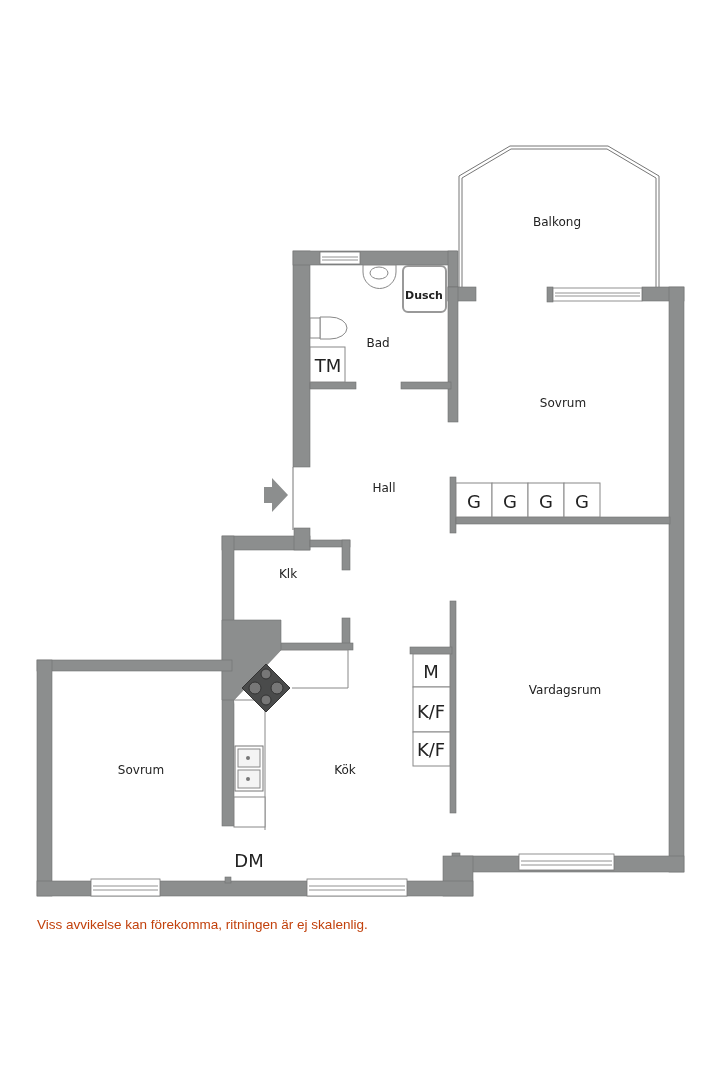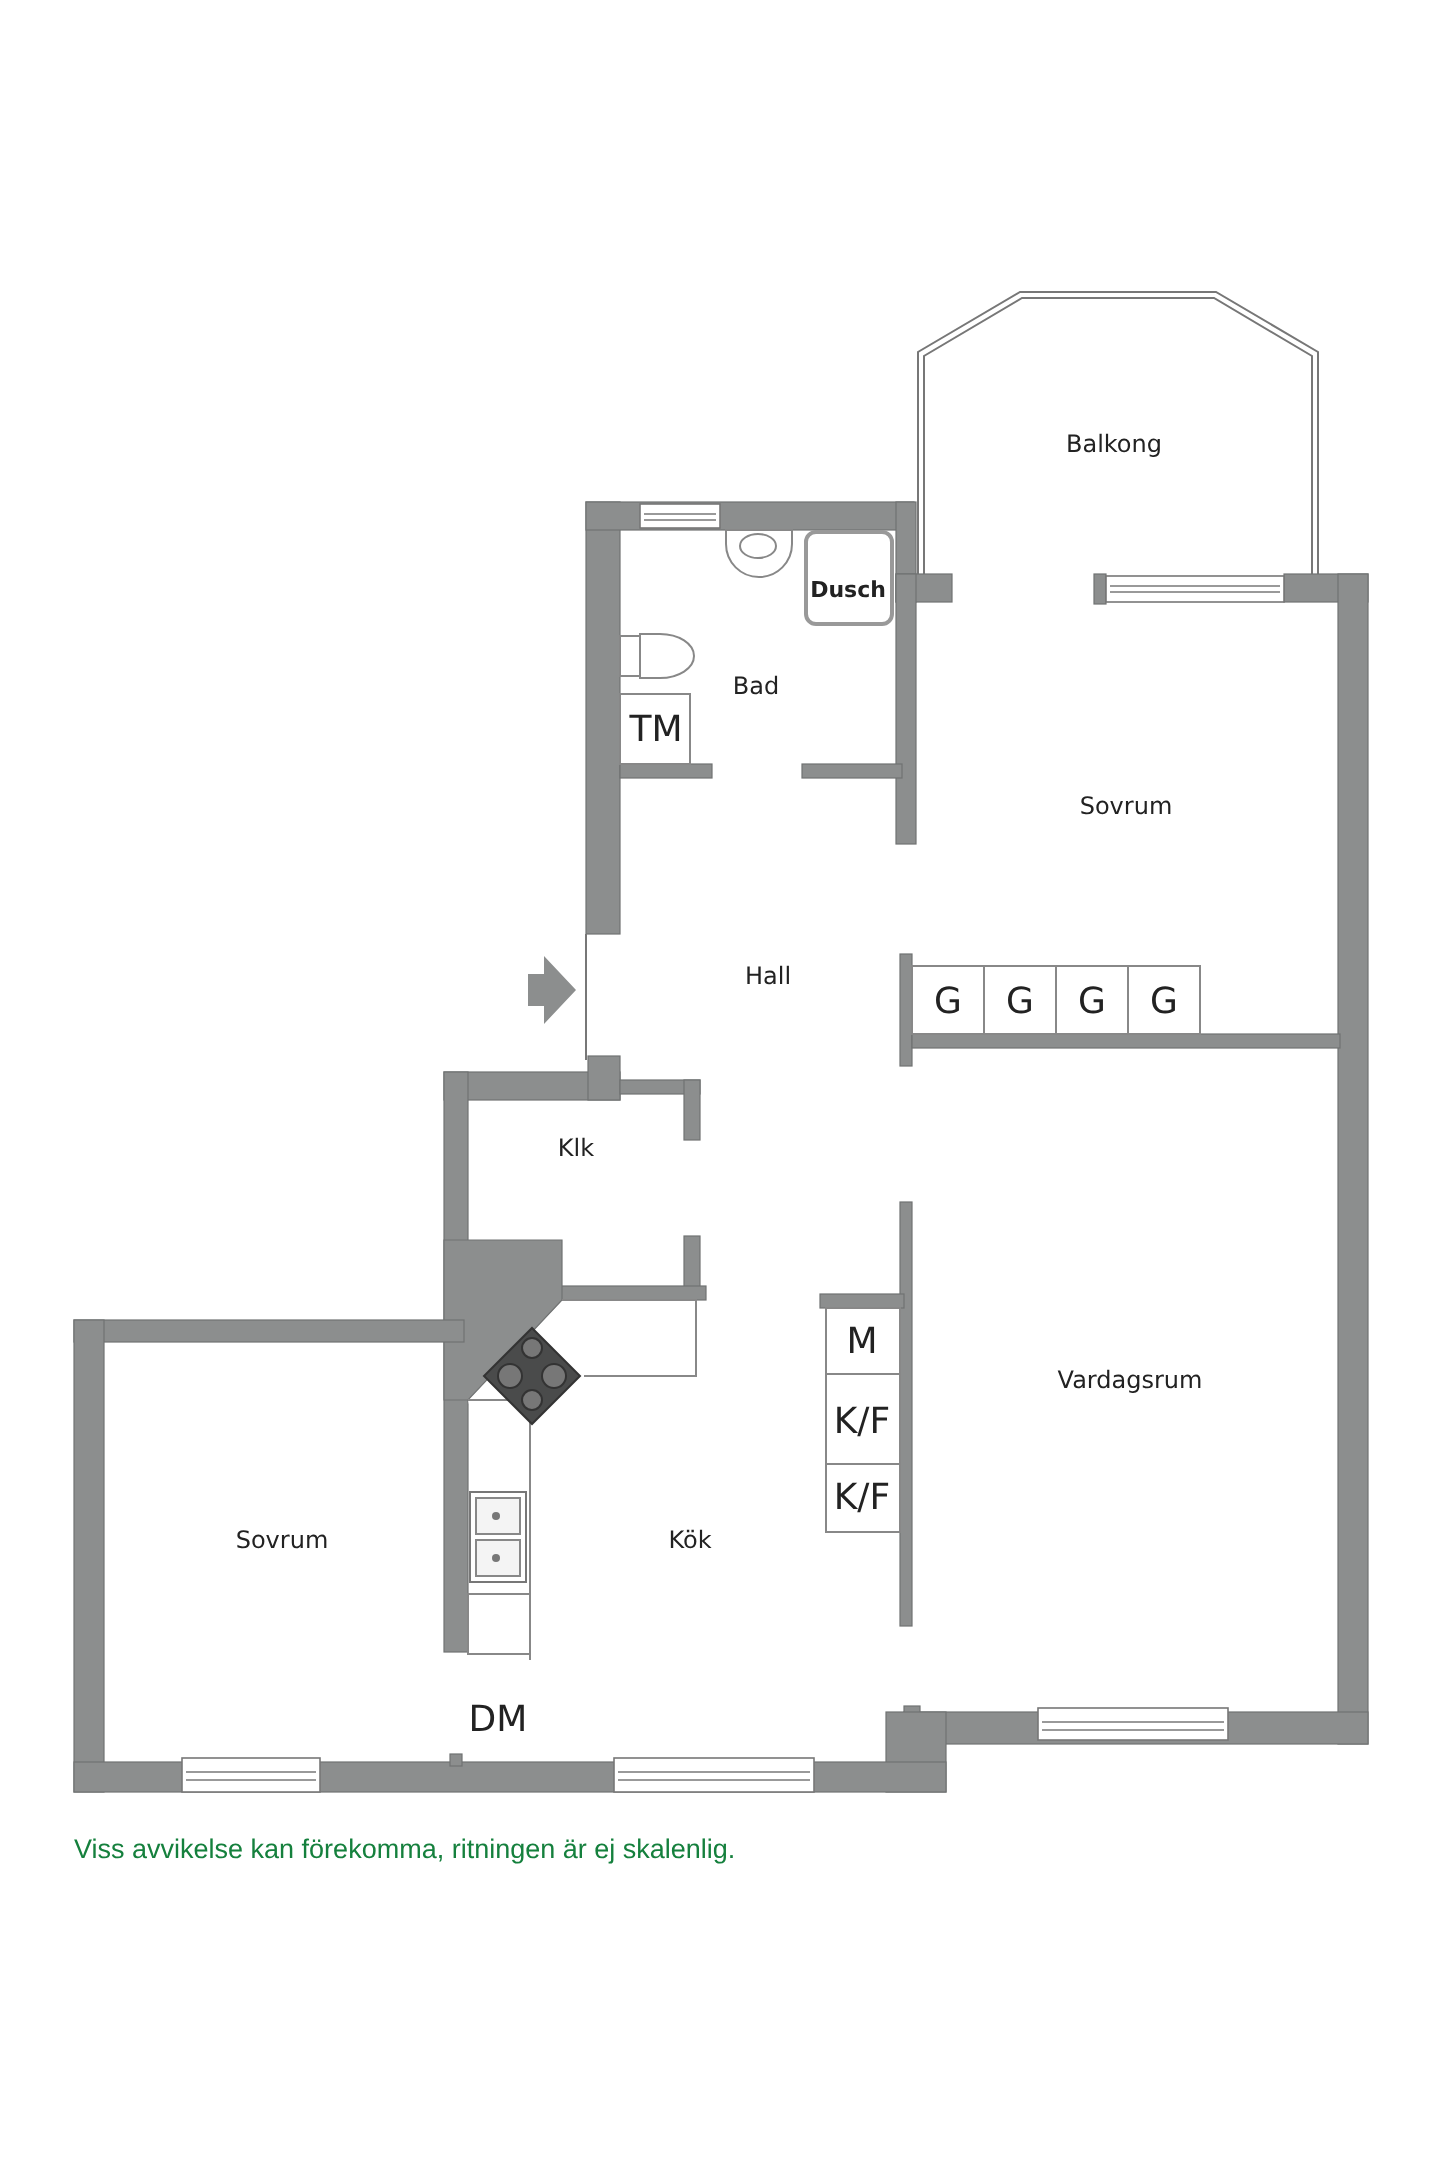--- a/index.html
+++ b/index.html
@@ -3,21 +3,21 @@
 <meta charset="utf-8">
 <style>
   html, body { margin: 0; padding: 0; background: #ffffff; }
   body { width: 720px; height: 1080px; position: relative; overflow: hidden;
          font-family: "DejaVu Sans", "Liberation Sans", sans-serif; color: #222; }
   #plan { position: absolute; left: 0; top: 0; width: 720px; height: 1080px; }
   .lbl { position: absolute; font-size: 12px; color: #222; white-space: nowrap;
          transform: translate(-50%, -50%); }
   .lbl.small { font-size: 18px; }
   .lbl.bold { font-weight: bold; font-size: 11px; }
-  .note { position: absolute; left: 37px; top: 917px; font-size: 13.5px; color: #15803d;
+  .note { position: absolute; left: 37px; top: 917px; font-size: 13.5px; color: #c2410c;
           font-family: "Liberation Sans", sans-serif; }
 </style>
 </head>
 <body>
 
 <svg id="plan" viewBox="0 0 720 1080" xmlns="http://www.w3.org/2000/svg">
   <g fill="#8c8e8e" stroke="#707272" stroke-width="0.6">
 
     <g fill="none" stroke="#777" stroke-width="1">
       <polyline points="459,287 459,176 510,146 608,146 659,176 659,287"></polyline>

